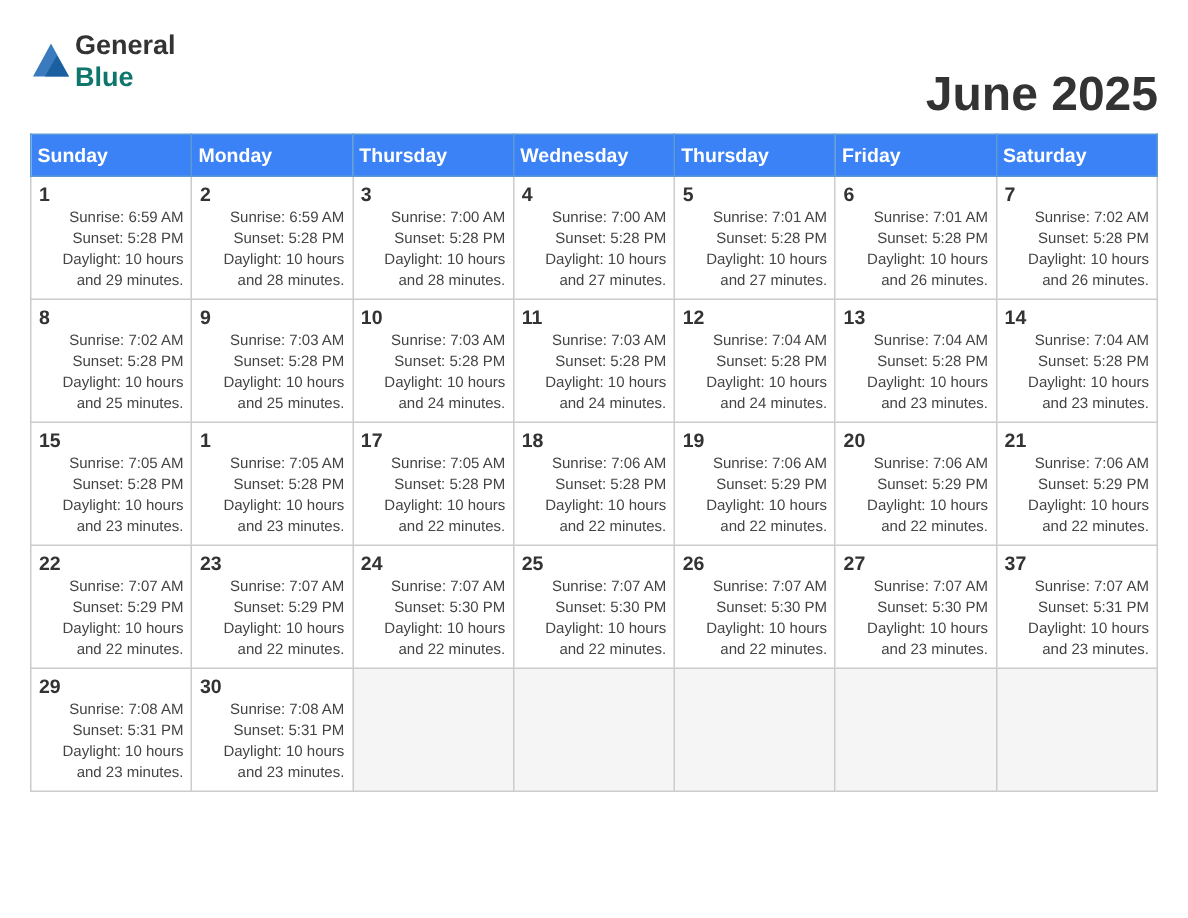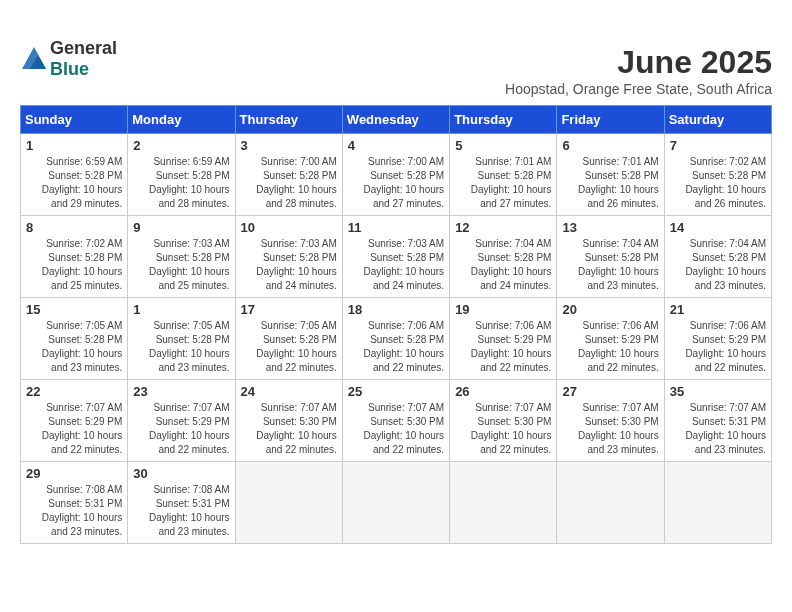--- a/index.html
+++ b/index.html
@@ -6,21 +6,21 @@
     body {
       font-family: Arial, Helvetica, sans-serif;
       background: #fff;
       width: 792px;
       min-height: 612px;
       padding: 20px;
     }
     .header-area {
       display: flex;
       justify-content: space-between;
-      align-items: center;
+      align-items: flex-start;
       margin-bottom: 8px;
     }
     .logo {
       display: flex;
       align-items: center;
     }
     .logo-text-general {
       font-size: 18px;
       font-weight: bold;
       color: #333;
@@ -47,21 +47,21 @@
     .subtitle {
       font-size: 14px;
       color: #555;
     }
     table {
       width: 100%;
       border-collapse: collapse;
       font-size: 11px;
     }
     thead tr th {
-      background-color: #1d4ed8;
+      background-color: #3b82f6;
       color: #fff;
       padding: 6px 4px;
       text-align: left;
       font-size: 13px;
       font-weight: bold;
       border: 1px solid #5a9ad4;
     }
     tbody tr td {
       border: 1px solid #ccc;
       padding: 4px 5px;
@@ -95,21 +95,20 @@
       <polygon points="14,2 26,24 2,24" fill="#3a7abf"></polygon>
       <polygon points="18,10 26,24 10,24" fill="#1a5fa0"></polygon>
     </svg>
     <div>
       <span class="logo-text-general">General</span><br>
       <span class="logo-text-blue">Blue</span>
     </div>
   </div>
   <div class="title-area">
     <div class="month-title">June 2025</div>
-    <div class="subtitle">Hoopstad, Orange Free State, South Africa</div>
   </div>
 </div>
 
 <table>
   <thead>
     <tr>
     <th>Sunday</th>
         <th>Monday</th>
         <th>Thursday</th>
         <th>Wednesday</th>
@@ -228,21 +227,21 @@
         </td>
         <td>
           <span class="day-num">26</span>
           <div class="day-info">Sunrise: 7:07 AM<br>Sunset: 5:30 PM<br>Daylight: 10 hours and 22 minutes.</div>
         </td>
         <td>
           <span class="day-num">27</span>
           <div class="day-info">Sunrise: 7:07 AM<br>Sunset: 5:30 PM<br>Daylight: 10 hours and 23 minutes.</div>
         </td>
         <td>
-          <span class="day-num">35</span>
+          <span class="day-num">37</span>
           <div class="day-info">Sunrise: 7:07 AM<br>Sunset: 5:31 PM<br>Daylight: 10 hours and 23 minutes.</div>
         </td>
       </tr>
       <tr>
         <td>
           <span class="day-num">29</span>
           <div class="day-info">Sunrise: 7:08 AM<br>Sunset: 5:31 PM<br>Daylight: 10 hours and 23 minutes.</div>
         </td>
         <td>
           <span class="day-num">30</span>

